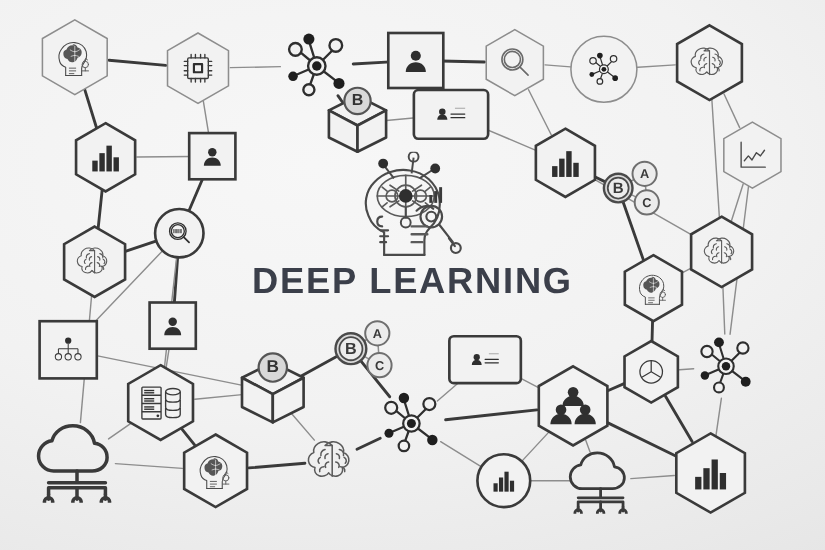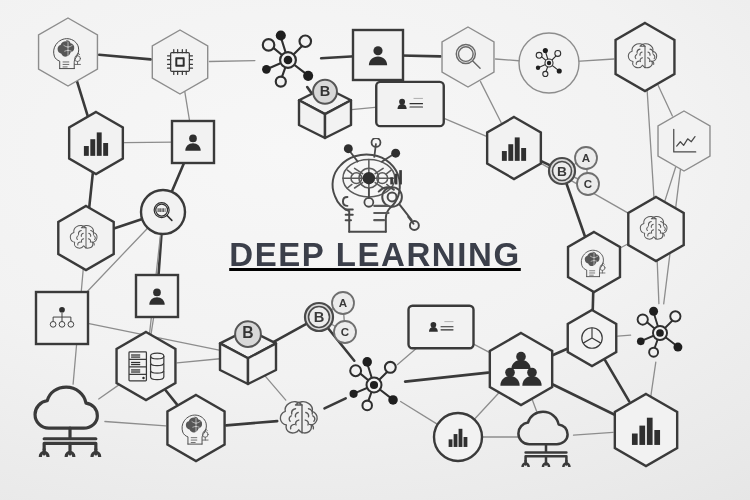--- a/index.html
+++ b/index.html
@@ -25,21 +25,20 @@
     inset: 0;
     display: block;
   }
   .title-layer {
     position: absolute;
     left: 0;
     top: 236px;
     width: 750px;
     text-align: center;
     pointer-events: none;
-    text-decoration: underline;
   }
   .main-title {
     font-family: "Liberation Sans", sans-serif;
     font-weight: bold;
     font-size: 33px;
     letter-spacing: 1.6px;
     color: #3b3f4a;
     margin: 0;
     line-height: 38px;
   }

